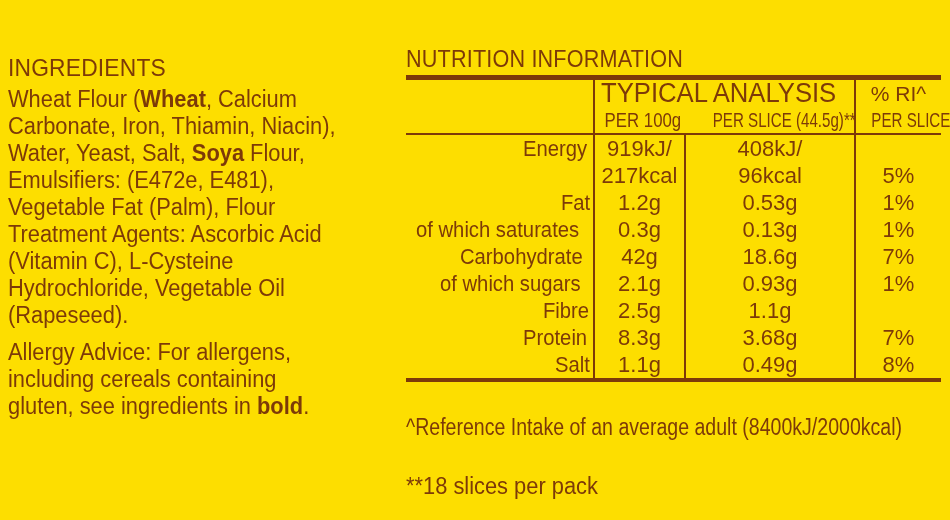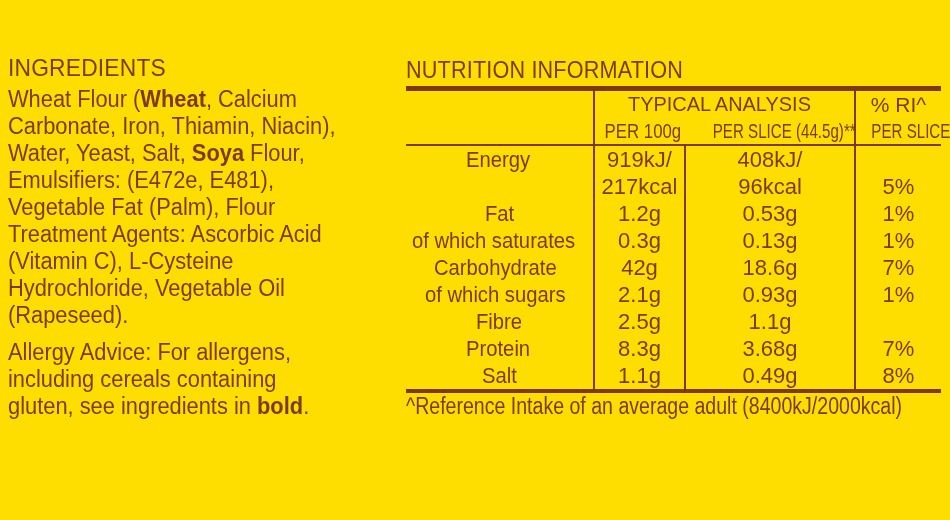--- a/index.html
+++ b/index.html
@@ -18,36 +18,36 @@
   .cxl{ display:inline-block; transform:scaleX(.92); transform-origin:0 50%; white-space:nowrap; }
 
   
   .left{ position:absolute; left:8px; top:55px; width:430px; transform:scaleX(.95); transform-origin:0 0; }
   .left .sec-title{ margin-bottom:5px; }
   .tline{ font-size:23px; line-height:27px; white-space:nowrap; }
   .b{ font-weight:bold; }
   .para2{ margin-top:10px; }
 
   
-  .right{ position:absolute; left:406px; top:57px; width:536px; }
+  .right{ position:absolute; left:406px; top:46px; width:536px; }
   .right .sec-title{ margin-bottom:3px; }
   table{ border-collapse:collapse; table-layout:fixed; width:535px;
          border-top:5px solid var(--ink); border-bottom:4px solid var(--ink); }
   td{ padding:0; font-size:22px; line-height:27px; text-align:center; vertical-align:middle; overflow:visible; }
-  td.label{ text-align:center; padding-left:3px; }
+  td.label{ text-align:right; padding-left:3px; }
   .v{ border-left:2px solid var(--ink); }
   .c-empty,.ri-head,.sub{ border-bottom:2px solid var(--ink); }
-  .group{ border-bottom:0; font-size:21px; line-height:26px; }
+  .group{ border-bottom:0; font-size:27px; line-height:26px; }
   .sub{ font-size:21px; line-height:27px;margin-left:12px; }
   .ri-head{ font-size:21px; }
   .ri-head div{ line-height:26px;text-align:center; }
   .pre{ white-space:pre-line;margin-top:22px; }
   tr.two .label{ vertical-align:top; }
   tr.two .ri{ vertical-align:bottom; }
-  .footnote{ font-size:23px; line-height:27px; white-space:nowrap; }
+  .footnote{ font-size:23px; line-height:27px; white-space:nowrap;margin-top:32px; }
   .footnote:first-of-type{ margin-top:3px; }
 </style>
 </head>
 <body>
 
 <div class="left">
   <div class="sec-title">
     <span>INGREDIENTS</span>
   </div>
   <div class="para">
@@ -148,13 +148,16 @@
           <td class="label"><span class="cxl">Salt</span></td>
           <td class="v pre">1.1g</td>
           <td class="v pre">0.49g</td>
           <td class="v ri">8%</td>
         </tr>
       </tbody>
   </table>
   <div class="footnote">
     <span class="cx85">^Reference Intake of an average adult (8400kJ/2000kcal)</span>
   </div>
+  <div class="footnote">
+    <span class="cx95">**18 slices per pack</span>
+  </div>
 </div>
 
 </body></html>

